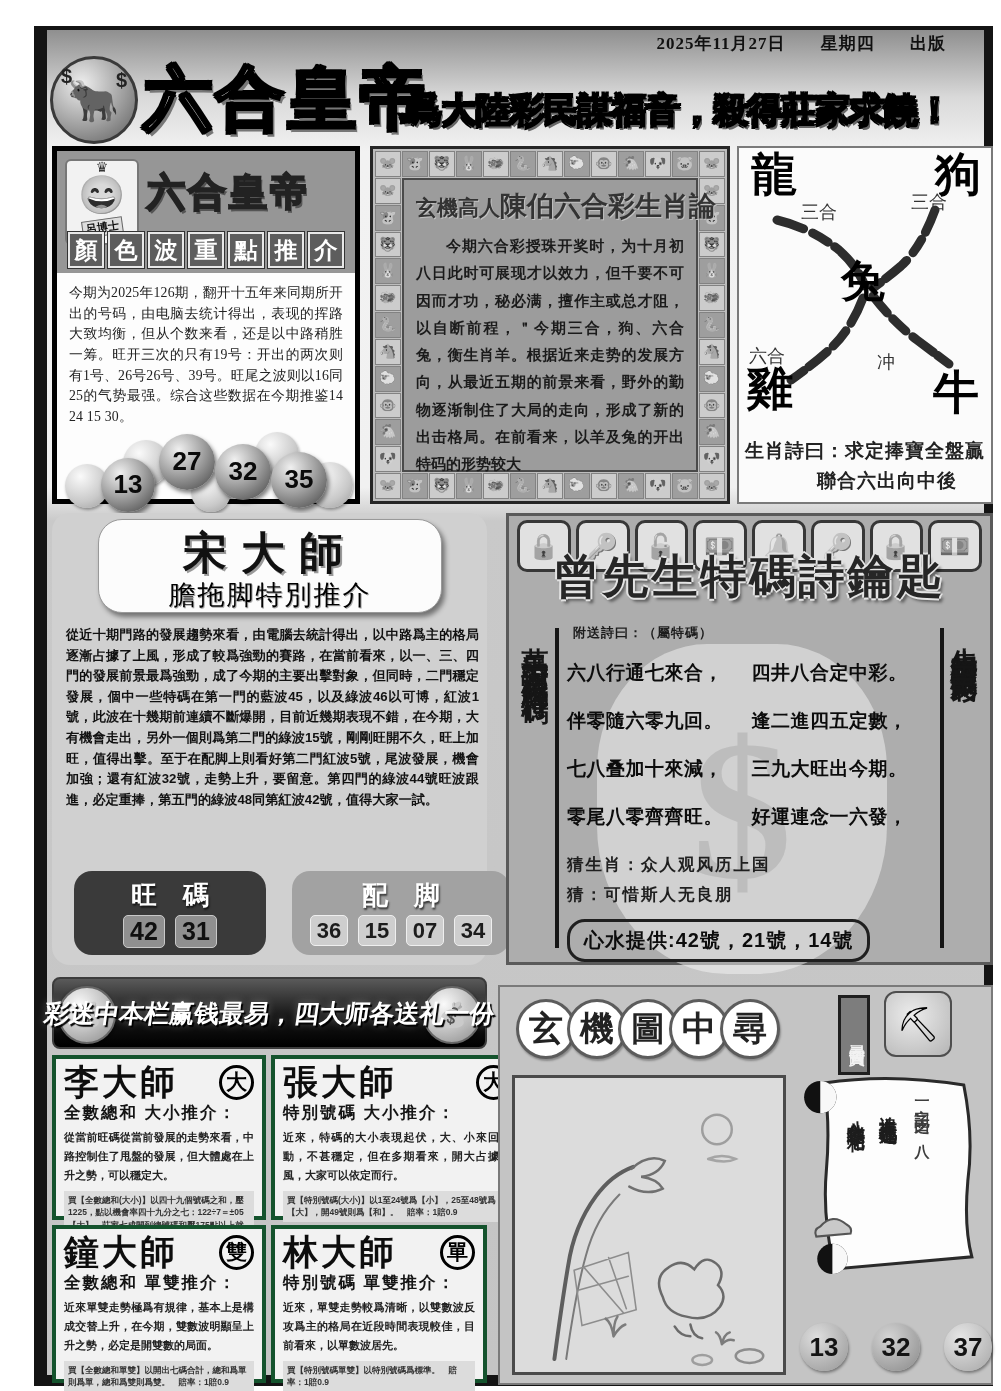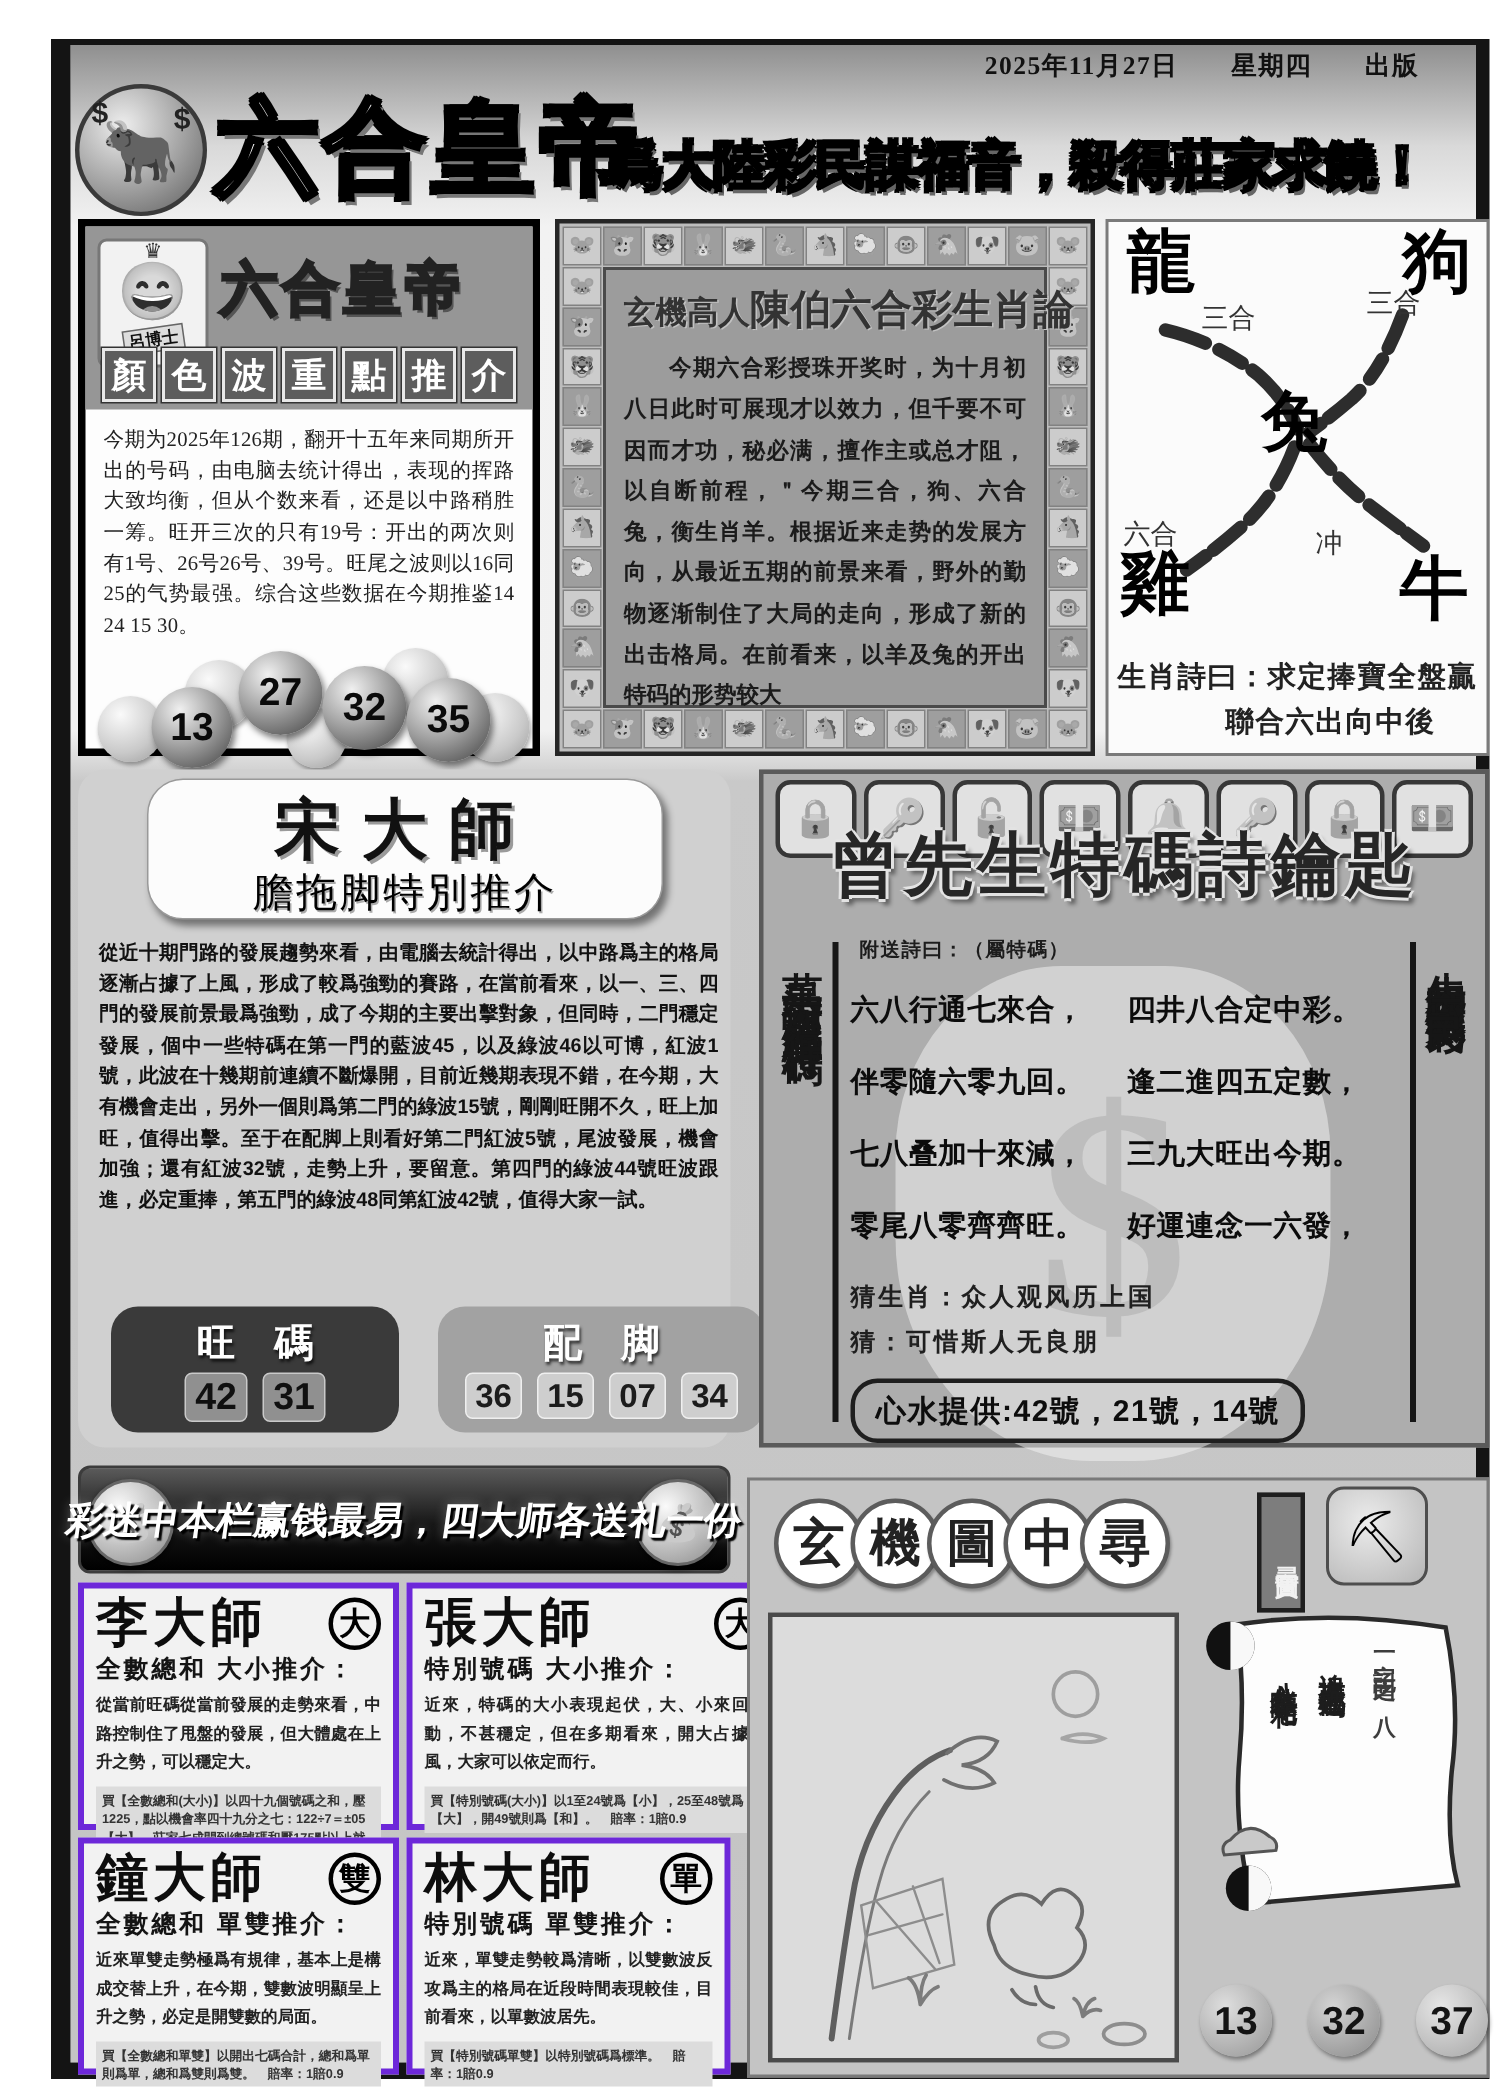--- a/index.html
+++ b/index.html
@@ -82,21 +82,21 @@
 .zeng-mid{position:absolute;left:58px;right:58px;top:108px;bottom:8px}
 .wmark{position:absolute;left:30px;top:20px;width:290px;height:330px;background:rgba(245,245,245,.5);border-radius:38% 38% 45% 45%;display:flex;align-items:center;justify-content:center;font-size:200px;color:rgba(130,130,130,.25);font-weight:700;font-family:"Liberation Serif",serif}
 .zeng-note{position:relative;font-size:13px;font-weight:900;color:#1c1c1c;margin-left:6px;letter-spacing:1px}
 .zeng-poem{position:relative;margin-top:18px;display:grid;grid-template-columns:1fr 1fr;row-gap:22px;column-gap:4px;font-size:19px;font-weight:900;color:#0c0c0c;letter-spacing:.5px}
 .zeng-guess{position:relative;margin-top:20px;font-family:"Liberation Serif",serif;font-weight:700;font-size:16.5px;color:#1f1f1f;line-height:1.8;letter-spacing:2px}
 .zeng-tips{position:relative;display:inline-block;margin-top:10px;border:3px solid #1f1f1f;border-radius:18px;padding:5px 14px;font-size:20px;font-weight:900;color:#0d0d0d;letter-spacing:1px}
 
 .banner{left:52px;top:977px;width:435px;height:72px;border-radius:8px;background:linear-gradient(180deg,#5a5a5a,#161616 55%,#000);border:2px solid #3c3c3c}
 .coin{position:absolute;top:7px;width:58px;height:58px;border-radius:50%;background:radial-gradient(circle at 35% 30%,#fafafa,#bdbdbd 55%,#898989);border:2px solid #666;box-shadow:0 2px 4px rgba(0,0,0,.6);display:flex;align-items:center;justify-content:center;font-size:24px;filter:grayscale(1)}
 .banner-text{position:absolute;left:62px;right:62px;top:0;bottom:0;display:flex;align-items:center;justify-content:center;font-size:25px;font-weight:900;color:#fff;transform:skewX(-8deg);text-shadow:2px 2px 1px #000,0 0 8px rgba(255,255,255,.35);white-space:nowrap}
-.master{position:absolute;background:#f2f2f2;border:4px solid #6d28d9;padding:5px 8px}
+.master{position:absolute;background:#f2f2f2;border:4px solid #14532d;padding:5px 8px}
 .master .hd{display:flex;align-items:center}
 .master .nm{font-size:35px;font-weight:900;letter-spacing:3px;color:#0d0d0d;line-height:1.05}
 .master .bdg{margin-left:auto;width:35px;height:35px;border:3px solid #000;border-radius:50%;display:flex;align-items:center;justify-content:center;font-size:21px;font-weight:900;color:#000}
 .master .sub{font-size:16.5px;font-weight:800;letter-spacing:2px;color:#141414;margin-top:1px}
 .master .bd{font-size:11px;font-weight:800;line-height:1.75;color:#222;margin-top:4px;text-align:justify}
 .master .fine{margin-top:5px;background:#dcdcdc;padding:3px 4px;font-size:8.5px;font-weight:700;color:#333;line-height:1.5}
 
 .myst{left:498px;top:985px;width:495px;height:400px;background:#c4c4c4;border:2px solid #7a7a7a}
 .bubbles{position:absolute;left:16px;top:12px;display:flex}
 .bub{width:60px;height:60px;border-radius:50%;background:#fff;border:3px solid #5c5c5c;display:flex;align-items:center;justify-content:center;font-family:"Liberation Serif",serif;font-weight:700;font-size:34px;color:#222;margin-left:-9px;box-shadow:1px 2px 2px rgba(0,0,0,.3)}

